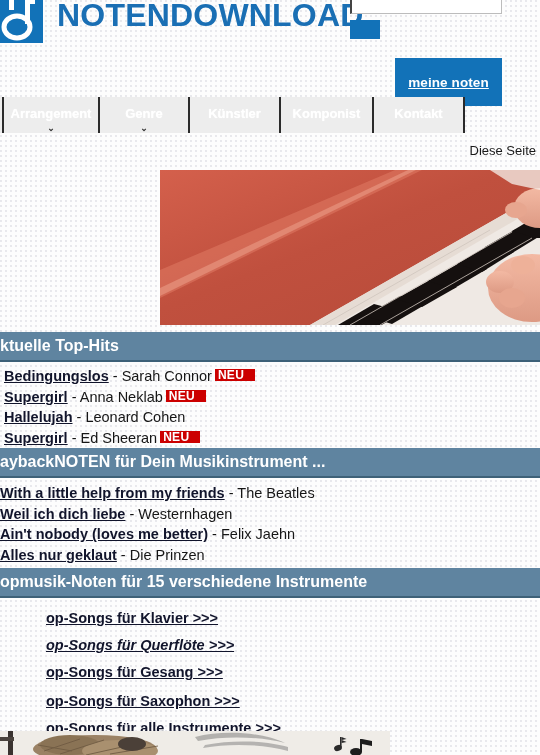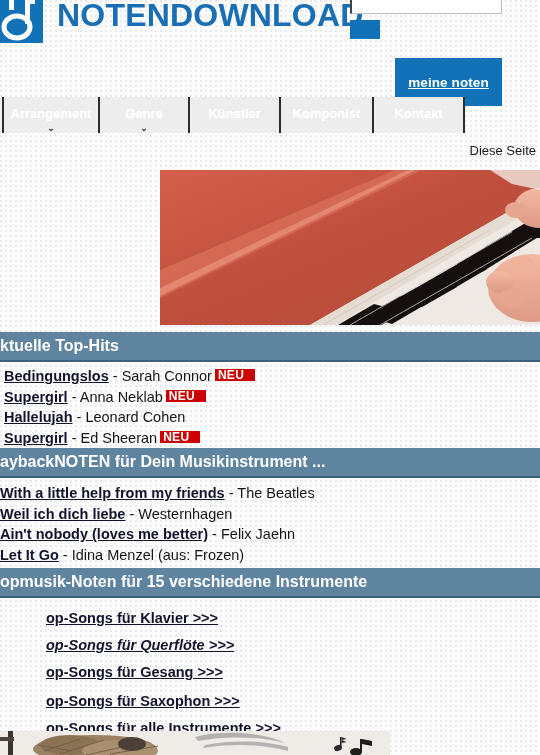--- a/index.html
+++ b/index.html
@@ -373,20 +373,23 @@
     <div class="song-line">
       <span class="song-title">With a little help from my friends</span><span> - </span><span class="song-artist">The Beatles</span>
     </div>
     <div class="song-line">
       <span class="song-title">Weil ich dich liebe</span><span> - </span><span class="song-artist">Westernhagen</span>
     </div>
     <div class="song-line">
       <span class="song-title">Ain't nobody (loves me better)</span><span> - </span><span class="song-artist">Felix Jaehn</span>
     </div>
     <div class="song-line">
+      <span class="song-title">Alles nur geklaut</span><span> - </span><span class="song-artist">Die Prinzen</span>
+    </div>
+    <div class="song-line">
       <span class="song-title">Let It Go</span><span> - </span><span class="song-artist">Idina Menzel (aus: Frozen)</span>
     </div>
   </div>
 
   <div class="sec-head" style="top:568px;">opmusik-Noten für 15 verschiedene Instrumente</div>
   <div class="sec-body" style="top:608px; left:0; padding-left:0px;">
     <span class="instr-link" style="margin-bottom:6px;">op-Songs für Klavier &gt;&gt;&gt;</span>
     <span class="instr-link" style="margin-bottom:6px;font-style:italic;">op-Songs für Querflöte &gt;&gt;&gt;</span>
     <span class="instr-link" style="margin-bottom:8px;">op-Songs für Gesang &gt;&gt;&gt;</span>
     <span class="instr-link" style="margin-bottom:6px;">op-Songs für Saxophon &gt;&gt;&gt;</span>

